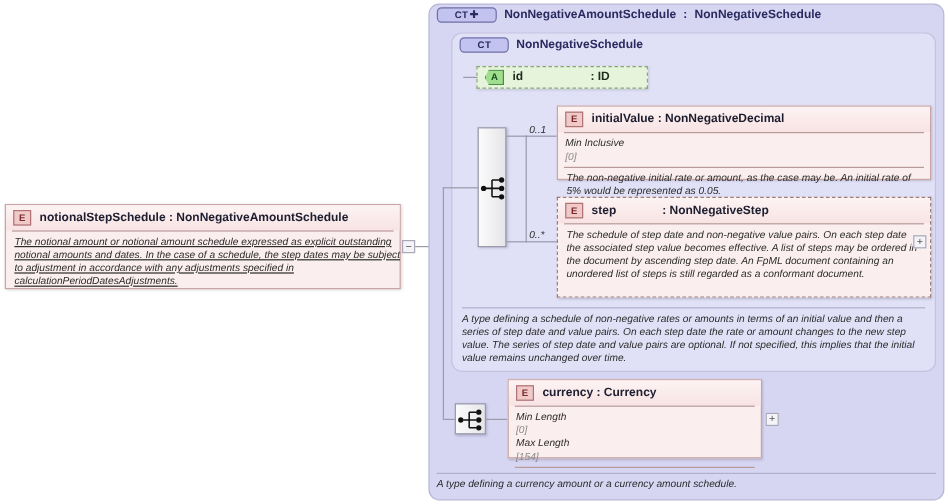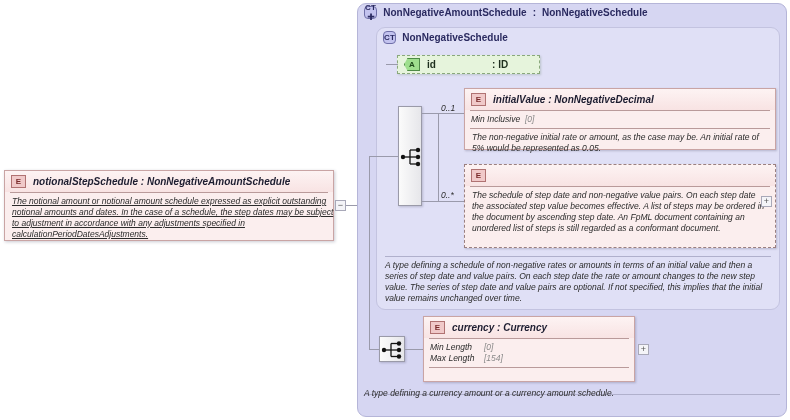--- a/index.html
+++ b/index.html
@@ -31,23 +31,23 @@
   }
   .panel-inner{
     position:absolute;left:376px;top:27px;width:404px;height:283px;
     background:#e0e0f6;border:1px solid #c3c3e0;border-radius:9px;
     box-sizing:border-box;
   }
 
   
   .ct-badge{
     display:inline-flex;align-items:center;justify-content:center;
-    height:13px;padding:0 0;border:1px solid #6f6fa8;border-radius:4px;
+    height:13px;padding:0 14px;border:1px solid #6f6fa8;border-radius:4px;
     background:#c3c3ef;color:#2a2a60;font-size:8px;font-weight:bold;
-    letter-spacing:.3px;box-sizing:border-box;flex-direction:column;
+    letter-spacing:.3px;box-sizing:border-box;
   }
   .ct-plus{margin-left:1px;font-size:9px;font-weight:bold;}
   .panel-title{
     position:absolute;display:flex;align-items:center;gap:6px;
     font-size:10px;font-weight:bold;color:#2a2a60;white-space:nowrap;
   }
 
   
   .ebox{
     position:absolute;background:#fbeeee;box-sizing:border-box;
@@ -58,24 +58,24 @@
   .ebox-head{
     display:flex;align-items:center;gap:7px;
     padding:4px 6px 4px 6px;
     background:linear-gradient(to bottom,#fdf3f3,#f8e3e3);
   }
   .e-badge{
     display:inline-flex;align-items:center;justify-content:center;
     width:15px;height:13px;border:1px solid #b07272;background:#f0c9c9;
     color:#7a2b2b;font-size:8px;font-weight:bold;box-sizing:border-box;
   }
-  .ebox-title{font-size:10px;font-weight:bold;color:#1d1d30;white-space:nowrap;font-style:italic;}
+  .ebox-title{font-size:10px;font-weight:bold;color:#1d1d30;white-space:nowrap;}
   .ebox-sep{height:1px;background:#b99a9a;margin:0 5px;}
   .facets{padding:3px 6px 3px 6px;}
-  .facet-row{display:flex;font-style:italic;font-size:8.5px;color:#2b2b2b;line-height:11px;}
+  .facet-row{display:flex;font-style:italic;font-size:8.5px;color:#2b2b2b;line-height:11px;flex-direction:column;}
   .facet-name{width:54px;}
   .facet-val{color:#8a8a8a;}
   .ebox-desc{
     padding:3px 7px 4px 7px;font-style:italic;font-size:8.5px;
     line-height:11px;color:#2b2b2b;
   }
 
   
   .abox{
     position:absolute;background:#e6f4dc;border:1px dashed #8aa87c;
@@ -145,21 +145,21 @@
   <span class="ct-badge">
     <span>CT</span>
       <span class="ct-plus">✚</span>
   </span>
   <span>NonNegativeAmountSchedule</span>
   <span>:</span>
   <span>NonNegativeSchedule</span>
 </div>
 
 <div class="panel-rule" style="left:364px;top:394px;width:416px;"></div>
-<div class="panel-desc" style="left:364px;top:388px;width:416px;">A type defining a currency amount or a currency amount schedule.</div>
+<div class="panel-desc" style="left:364px;top:398px;width:416px;">A type defining a currency amount or a currency amount schedule.</div>
 
 <div class="panel-inner"></div>
 
 <div class="panel-title" style="left:383px;top:31px;">
   <span class="ct-badge">
     <span>CT</span>
   </span>
   <span>NonNegativeSchedule</span>
 </div>
 
@@ -215,20 +215,25 @@
       <span class="facet-val">[0]</span>
     </div>
   </div>
   <div class="ebox-sep"></div>
   <div class="ebox-desc">The non-negative initial rate or amount, as the case may be. An initial rate of 5% would be represented as 0.05.</div>
 </div>
 
 <div class="ebox dashed" style="left:464px;top:164px;width:312px;height:84px;">
   <div class="ebox-head">
     <span class="e-badge">E</span>
+    <span class="ebox-title">
+      <span style="display:inline-block;width:56px;">step</span>
+      <span>:</span>
+      <span>NonNegativeStep</span>
+    </span>
   </div>
   <div class="ebox-sep"></div>
   <div class="ebox-desc">The schedule of step date and non-negative value pairs. On each step date the associated step value becomes effective. A list of steps may be ordered in the document by ascending step date. An FpML document containing an unordered list of steps is still regarded as a conformant document.</div>
 </div>
 <div class="toggle" style="left:761px;top:196px;">+</div>
 
 <div class="panel-rule" style="left:385px;top:256px;width:386px;"></div>
 <div class="panel-desc" style="left:385px;top:260px;width:388px;">A type defining a schedule of non-negative rates or amounts in terms of an initial value and then a series of step date and value pairs. On each step date the rate or amount changes to the new step value. The series of step date and value pairs are optional. If not specified, this implies that the initial value remains unchanged over time.</div>
 
 <div class="seq" style="left:379px;top:336px;width:26px;height:26px;">

